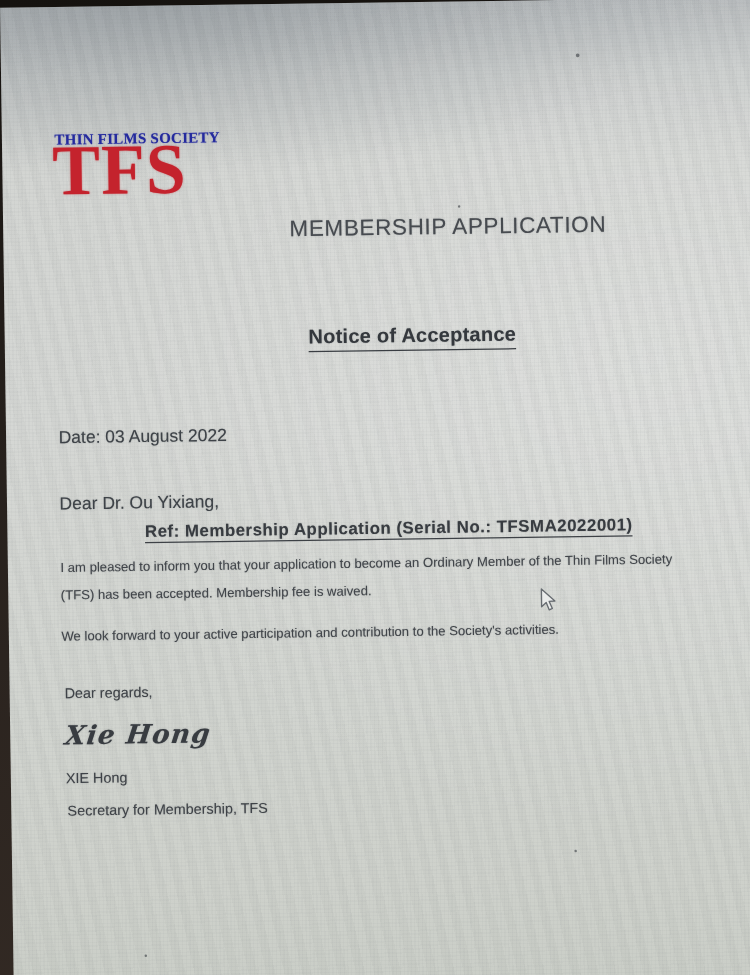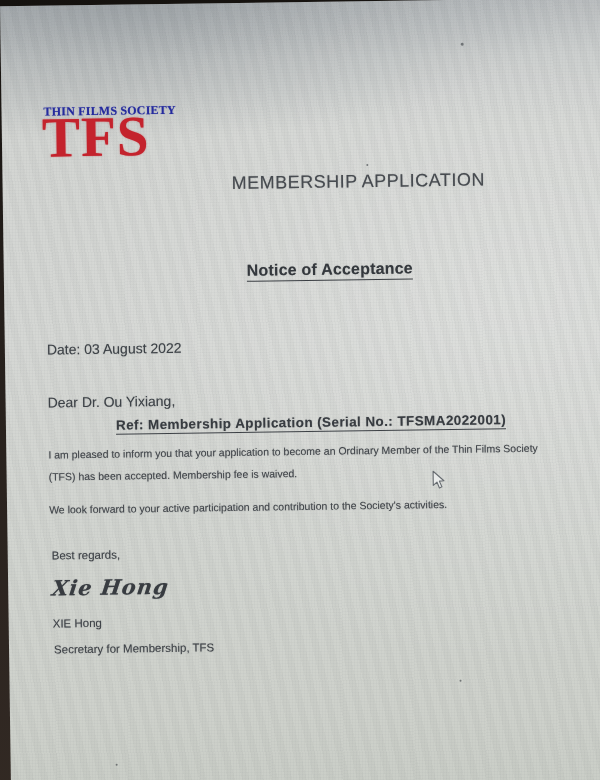--- a/index.html
+++ b/index.html
@@ -86,21 +86,21 @@
     <div class="line date-line">Date: 03 August 2022</div>
 
     <div class="line salutation">Dear Dr. Ou Yixiang,</div>
 
     <div class="line ref-line">Ref: Membership Application (Serial No.: TFSMA2022001)</div>
 
     <div class="line body-text p1l1">I am pleased to inform you that your application to become an Ordinary Member of the Thin Films Society</div>
     <div class="line body-text p1l2">(TFS) has been accepted. Membership fee is waived.</div>
     <div class="line body-text p2">We look forward to your active participation and contribution to the Society's activities.</div>
 
-    <div class="line closing">Best regards,</div>
+    <div class="line closing">Dear regards,</div>
 
     <div class="line sig-script">Xie Hong</div>
     <div class="line signer-name">XIE Hong</div>
     <div class="line signer-title">Secretary for Membership, TFS</div>
 
     <div class="speck s1"></div>
     <div class="speck s2"></div>
     <div class="speck s3"></div>
     <div class="speck s4"></div>
 

